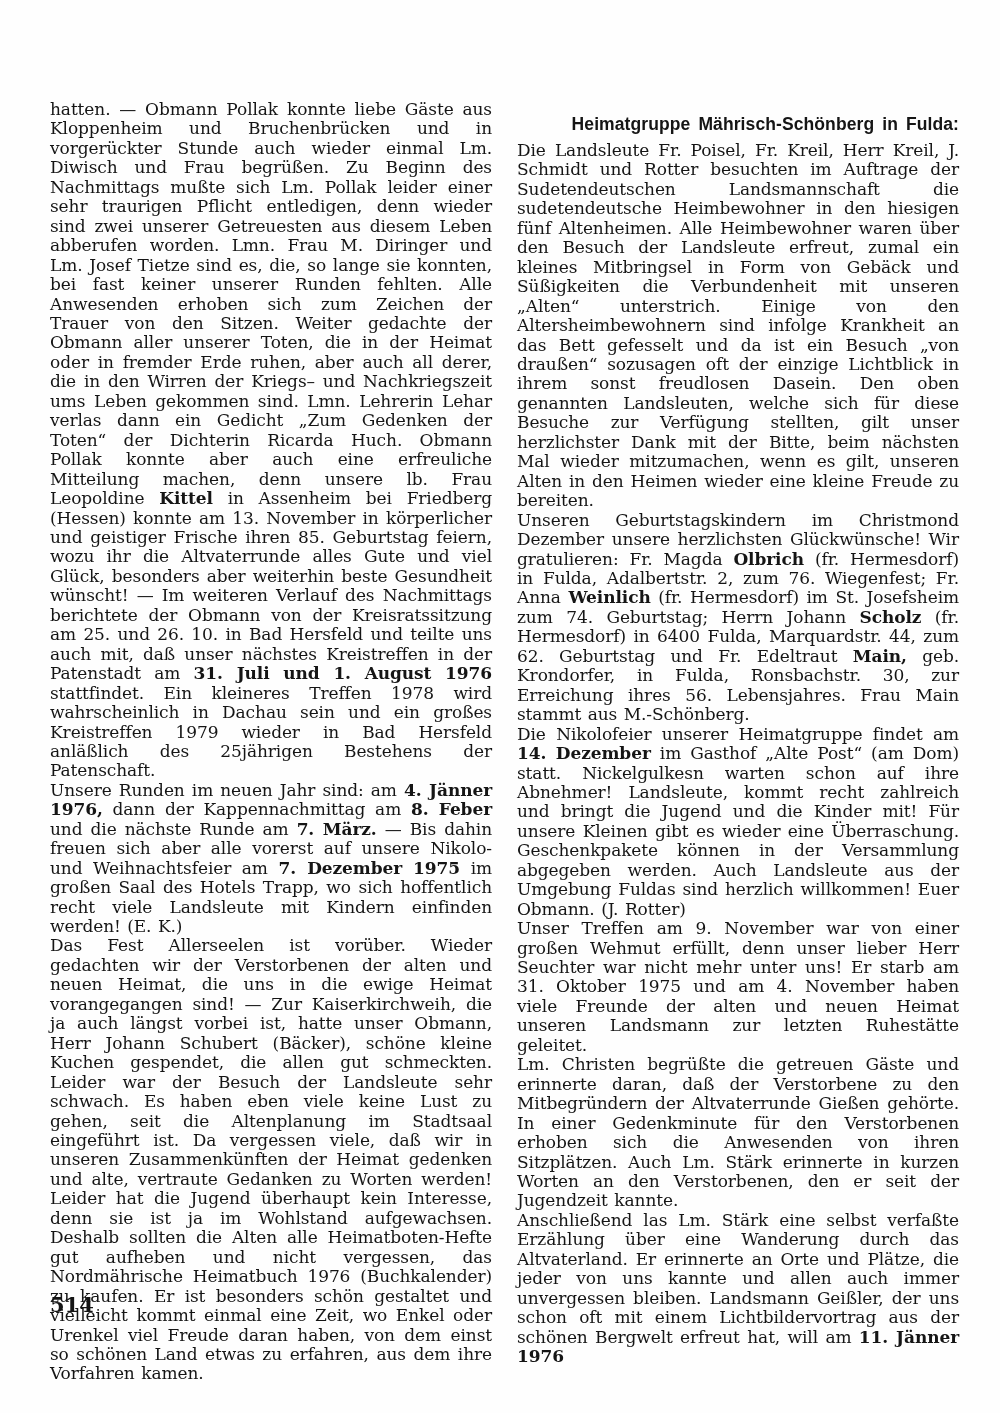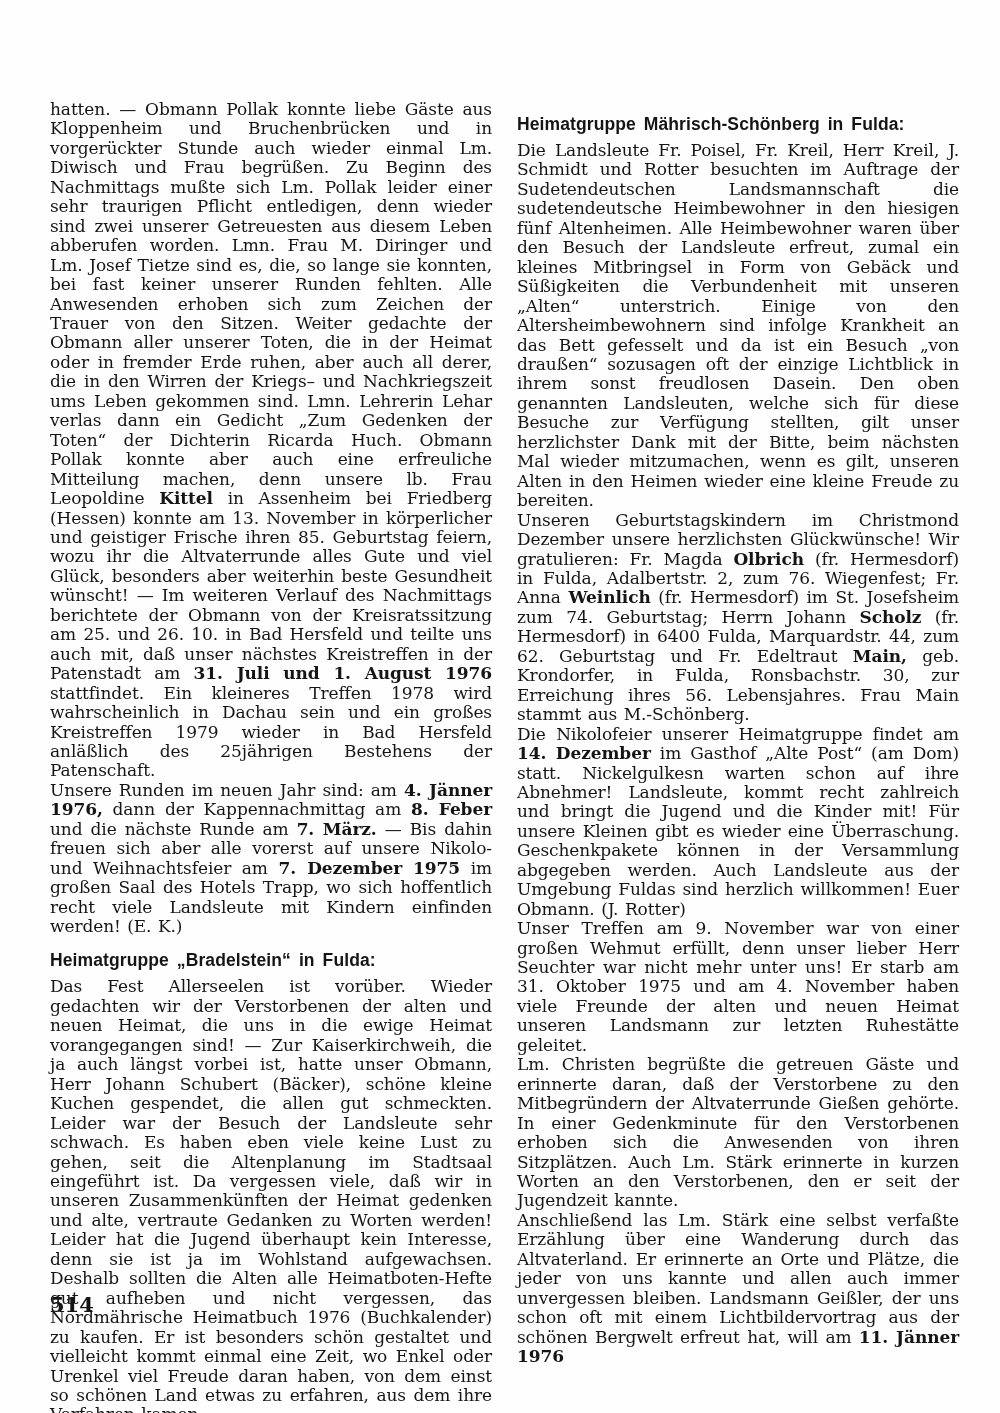--- a/index.html
+++ b/index.html
@@ -37,21 +37,21 @@
   .col-right { left: 517px; }
   .para {
     margin: 0;
     padding: 0;
   }
   .heading {
     font-family: "Liberation Sans", sans-serif;
     font-weight: bold;
     font-size: 17.5px;
     line-height: 20px;
-    text-align: left;
+    text-align: right;
     margin: 14px 0 7px 0;
     letter-spacing: 0.1px;
     word-spacing: 3px;
   }
   .b { font-weight: bold; }
   .page-number {
     position: absolute;
     left: 50px;
     top: 1292px;
     font-family: "DejaVu Serif", serif;
@@ -60,21 +60,20 @@
     color: #141414;
   }
 </style>
 </head>
 <body>
 
 <div class="page">
   <div class="col col-left" id="col-left">
       <p class="para"><span>hatten. — Obmann Pollak konnte liebe Gäste aus Kloppenheim und Bruchenbrücken und in vorgerückter Stunde auch wieder einmal Lm. Diwisch und Frau begrüßen. Zu Beginn des Nachmittags mußte sich Lm. Pollak leider einer sehr traurigen Pflicht entledigen, denn wieder sind zwei unserer Getreuesten aus diesem Leben abberufen worden. Lmn. Frau M. Diringer und Lm. Josef Tietze sind es, die, so lange sie konnten, bei fast keiner unserer Runden fehlten. Alle Anwesenden erhoben sich zum Zeichen der Trauer von den Sitzen. Weiter gedachte der Obmann aller unserer Toten, die in der Heimat oder in fremder Erde ruhen, aber auch all derer, die in den Wirren der Kriegs– und Nachkriegszeit ums Leben gekommen sind. Lmn. Lehrerin Lehar verlas dann ein Gedicht „Zum Gedenken der Toten“ der Dichterin Ricarda Huch. Obmann Pollak konnte aber auch eine erfreuliche Mitteilung machen, denn unsere lb. Frau Leopoldine </span><span class="b">Kittel</span><span> in Assenheim bei Friedberg (Hessen) konnte am 13. November in körperlicher und geistiger Frische ihren 85. Geburtstag feiern, wozu ihr die Altvaterrunde alles Gute und viel Glück, besonders aber weiterhin beste Gesundheit wünscht! — Im weiteren Verlauf des Nachmittags berichtete der Obmann von der Kreisratssitzung am 25. und 26. 10. in Bad Hersfeld und teilte uns auch mit, daß unser nächstes Kreistreffen in der Patenstadt am </span><span class="b">31. Juli und 1. August 1976</span><span> stattfindet. Ein kleineres Treffen 1978 wird wahrscheinlich in Dachau sein und ein großes Kreistreffen 1979 wieder in Bad Hersfeld anläßlich des 25jährigen Bestehens der Patenschaft.</span></p>
       <p class="para"><span>Unsere Runden im neuen Jahr sind: am </span><span class="b">4. Jänner 1976,</span><span> dann der Kappennachmittag am </span><span class="b">8. Feber</span><span> und die nächste Runde am </span><span class="b">7. März.</span><span> — Bis dahin freuen sich aber alle vorerst auf unsere Nikolo- und Weihnachtsfeier am </span><span class="b">7. Dezember 1975</span><span> im großen Saal des Hotels Trapp, wo sich hoffentlich recht viele Landsleute mit Kindern einfinden werden! (E. K.)</span></p>
-      <h3 class="heading">Heimatgruppe „Bradelstein“ in Fulda:</h3>
       <p class="para"><span>Das Fest Allerseelen ist vorüber. Wieder gedachten wir der Verstorbenen der alten und neuen Heimat, die uns in die ewige Heimat vorangegangen sind! — Zur Kaiserkirchweih, die ja auch längst vorbei ist, hatte unser Obmann, Herr Johann Schubert (Bäcker), schöne kleine Kuchen gespendet, die allen gut schmeckten. Leider war der Besuch der Landsleute sehr schwach. Es haben eben viele keine Lust zu gehen, seit die Altenplanung im Stadtsaal eingeführt ist. Da vergessen viele, daß wir in unseren Zusammenkünften der Heimat gedenken und alte, vertraute Gedanken zu Worten werden! Leider hat die Jugend überhaupt kein Interesse, denn sie ist ja im Wohlstand aufgewachsen. Deshalb sollten die Alten alle Heimatboten-Hefte gut aufheben und nicht vergessen, das Nordmährische Heimatbuch 1976 (Buchkalender) zu kaufen. Er ist besonders schön gestaltet und vielleicht kommt einmal eine Zeit, wo Enkel oder Urenkel viel Freude daran haben, von dem einst so schönen Land etwas zu erfahren, aus dem ihre Vorfahren kamen.</span></p>
     </div>
   <div class="col col-right" id="col-right">
       <h3 class="heading">Heimatgruppe Mährisch-Schönberg in Fulda:</h3>
       <p class="para"><span>Die Landsleute Fr. Poisel, Fr. Kreil, Herr Kreil, J. Schmidt und Rotter besuchten im Auftrage der Sudetendeutschen Landsmannschaft die sudetendeutsche Heimbewohner in den hiesigen fünf Altenheimen. Alle Heimbewohner waren über den Besuch der Landsleute erfreut, zumal ein kleines Mitbringsel in Form von Gebäck und Süßigkeiten die Verbundenheit mit unseren „Alten“ unterstrich. Einige von den Altersheimbewohnern sind infolge Krankheit an das Bett gefesselt und da ist ein Besuch „von draußen“ sozusagen oft der einzige Lichtblick in ihrem sonst freudlosen Dasein. Den oben genannten Landsleuten, welche sich für diese Besuche zur Verfügung stellten, gilt unser herzlichster Dank mit der Bitte, beim nächsten Mal wieder mitzumachen, wenn es gilt, unseren Alten in den Heimen wieder eine kleine Freude zu bereiten.</span></p>
       <p class="para"><span>Unseren Geburtstagskindern im Christmond Dezember unsere herzlichsten Glückwünsche! Wir gratulieren: Fr. Magda </span><span class="b">Olbrich</span><span> (fr. Hermesdorf) in Fulda, Adalbertstr. 2, zum 76. Wiegenfest; Fr. Anna </span><span class="b">Weinlich</span><span> (fr. Hermesdorf) im St. Josefsheim zum 74. Geburtstag; Herrn Johann </span><span class="b">Scholz</span><span> (fr. Hermesdorf) in 6400 Fulda, Marquardstr. 44, zum 62. Geburtstag und Fr. Edeltraut </span><span class="b">Main,</span><span> geb. Krondorfer, in Fulda, Ronsbachstr. 30, zur Erreichung ihres 56. Lebensjahres. Frau Main stammt aus M.-Schönberg.</span></p>
       <p class="para"><span>Die Nikolofeier unserer Heimatgruppe findet am </span><span class="b">14. Dezember</span><span> im Gasthof „Alte Post“ (am Dom) statt. Nickelgulkesn warten schon auf ihre Abnehmer! Landsleute, kommt recht zahlreich und bringt die Jugend und die Kinder mit! Für unsere Kleinen gibt es wieder eine Überraschung. Geschenkpakete können in der Versammlung abgegeben werden. Auch Landsleute aus der Umgebung Fuldas sind herzlich willkommen! Euer Obmann. (J. Rotter)</span></p>
       <p class="para"><span>Unser Treffen am 9. November war von einer großen Wehmut erfüllt, denn unser lieber Herr Seuchter war nicht mehr unter uns! Er starb am 31. Oktober 1975 und am 4. November haben viele Freunde der alten und neuen Heimat unseren Landsmann zur letzten Ruhestätte geleitet.</span></p>
       <p class="para"><span>Lm. Christen begrüßte die getreuen Gäste und erinnerte daran, daß der Verstorbene zu den Mitbegründern der Altvaterrunde Gießen gehörte. In einer Gedenkminute für den Verstorbenen erhoben sich die Anwesenden von ihren Sitzplätzen. Auch Lm. Stärk erinnerte in kurzen Worten an den Verstorbenen, den er seit der Jugendzeit kannte.</span></p>
       <p class="para"><span>Anschließend las Lm. Stärk eine selbst verfaßte Erzählung über eine Wanderung durch das Altvaterland. Er erinnerte an Orte und Plätze, die jeder von uns kannte und allen auch immer unvergessen bleiben. Landsmann Geißler, der uns schon oft mit einem Lichtbildervortrag aus der schönen Bergwelt erfreut hat, will am </span><span class="b">11. Jänner 1976</span></p>

